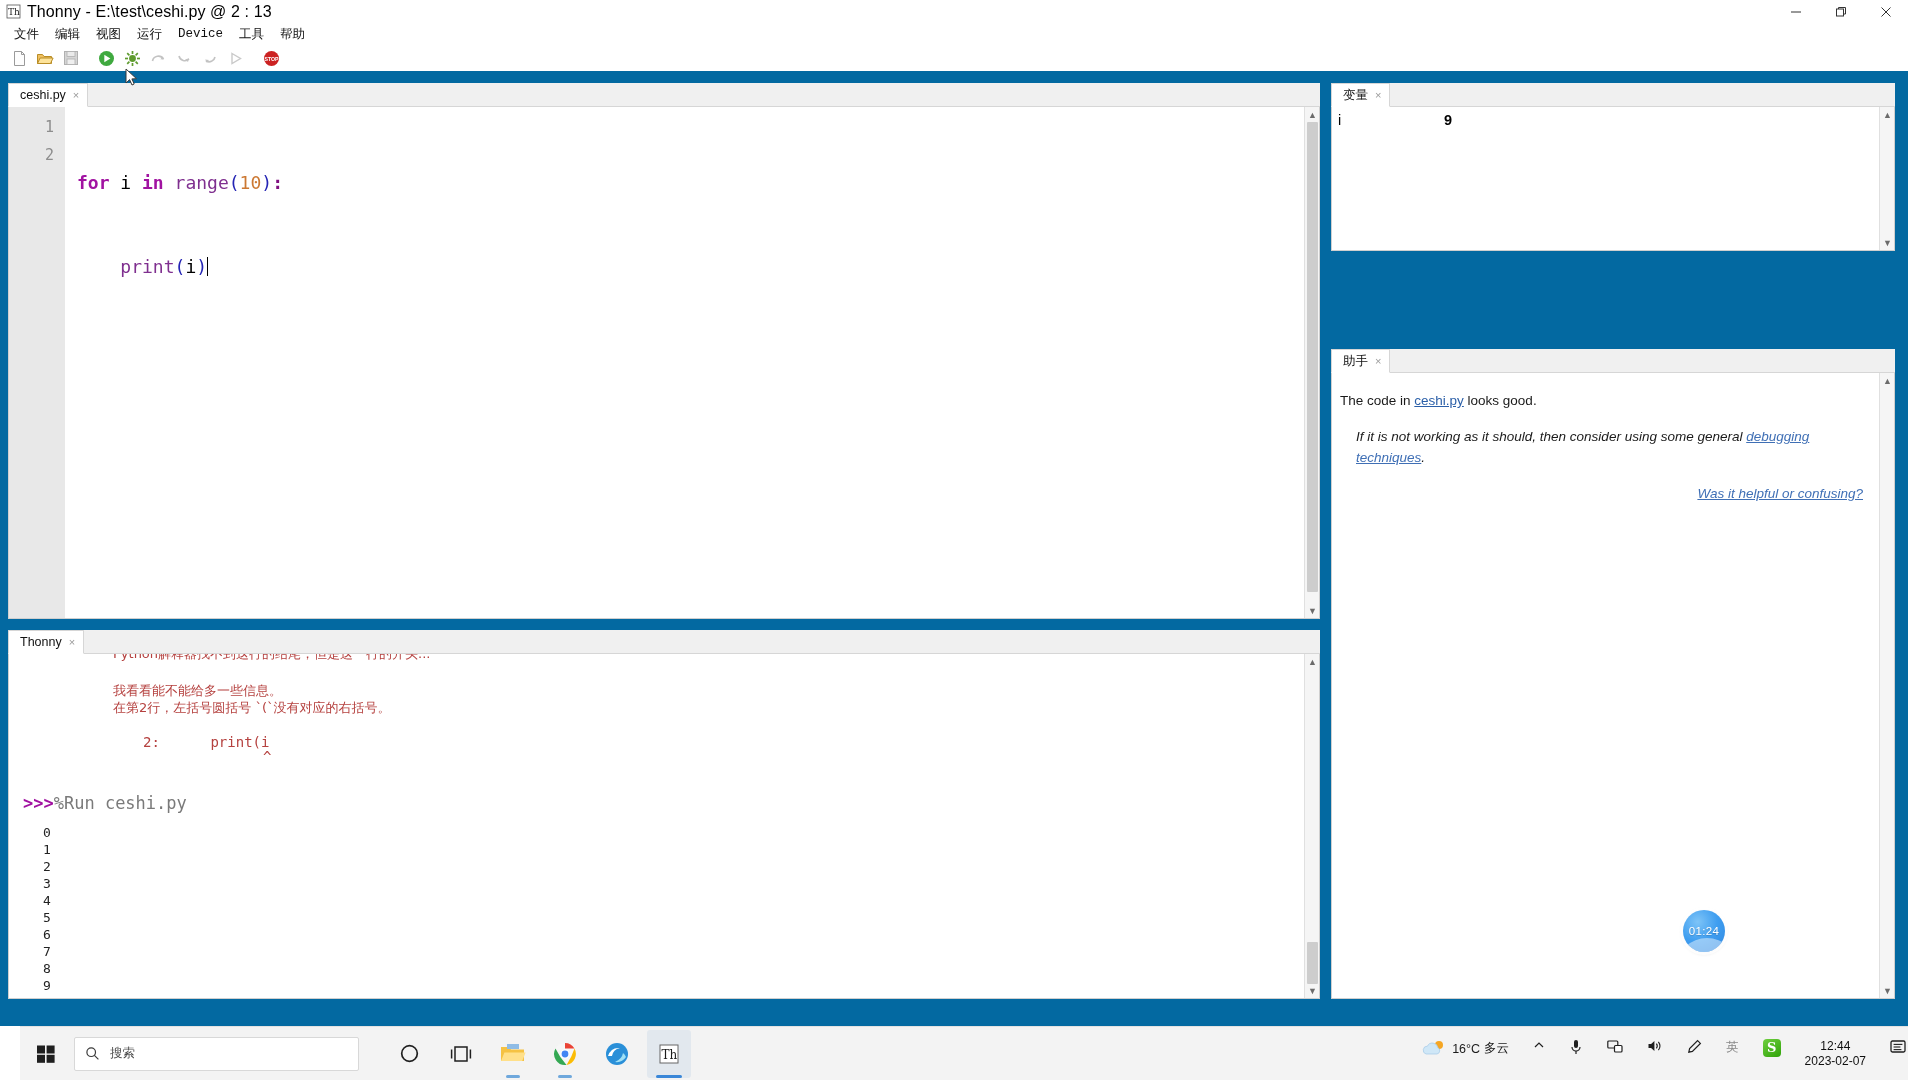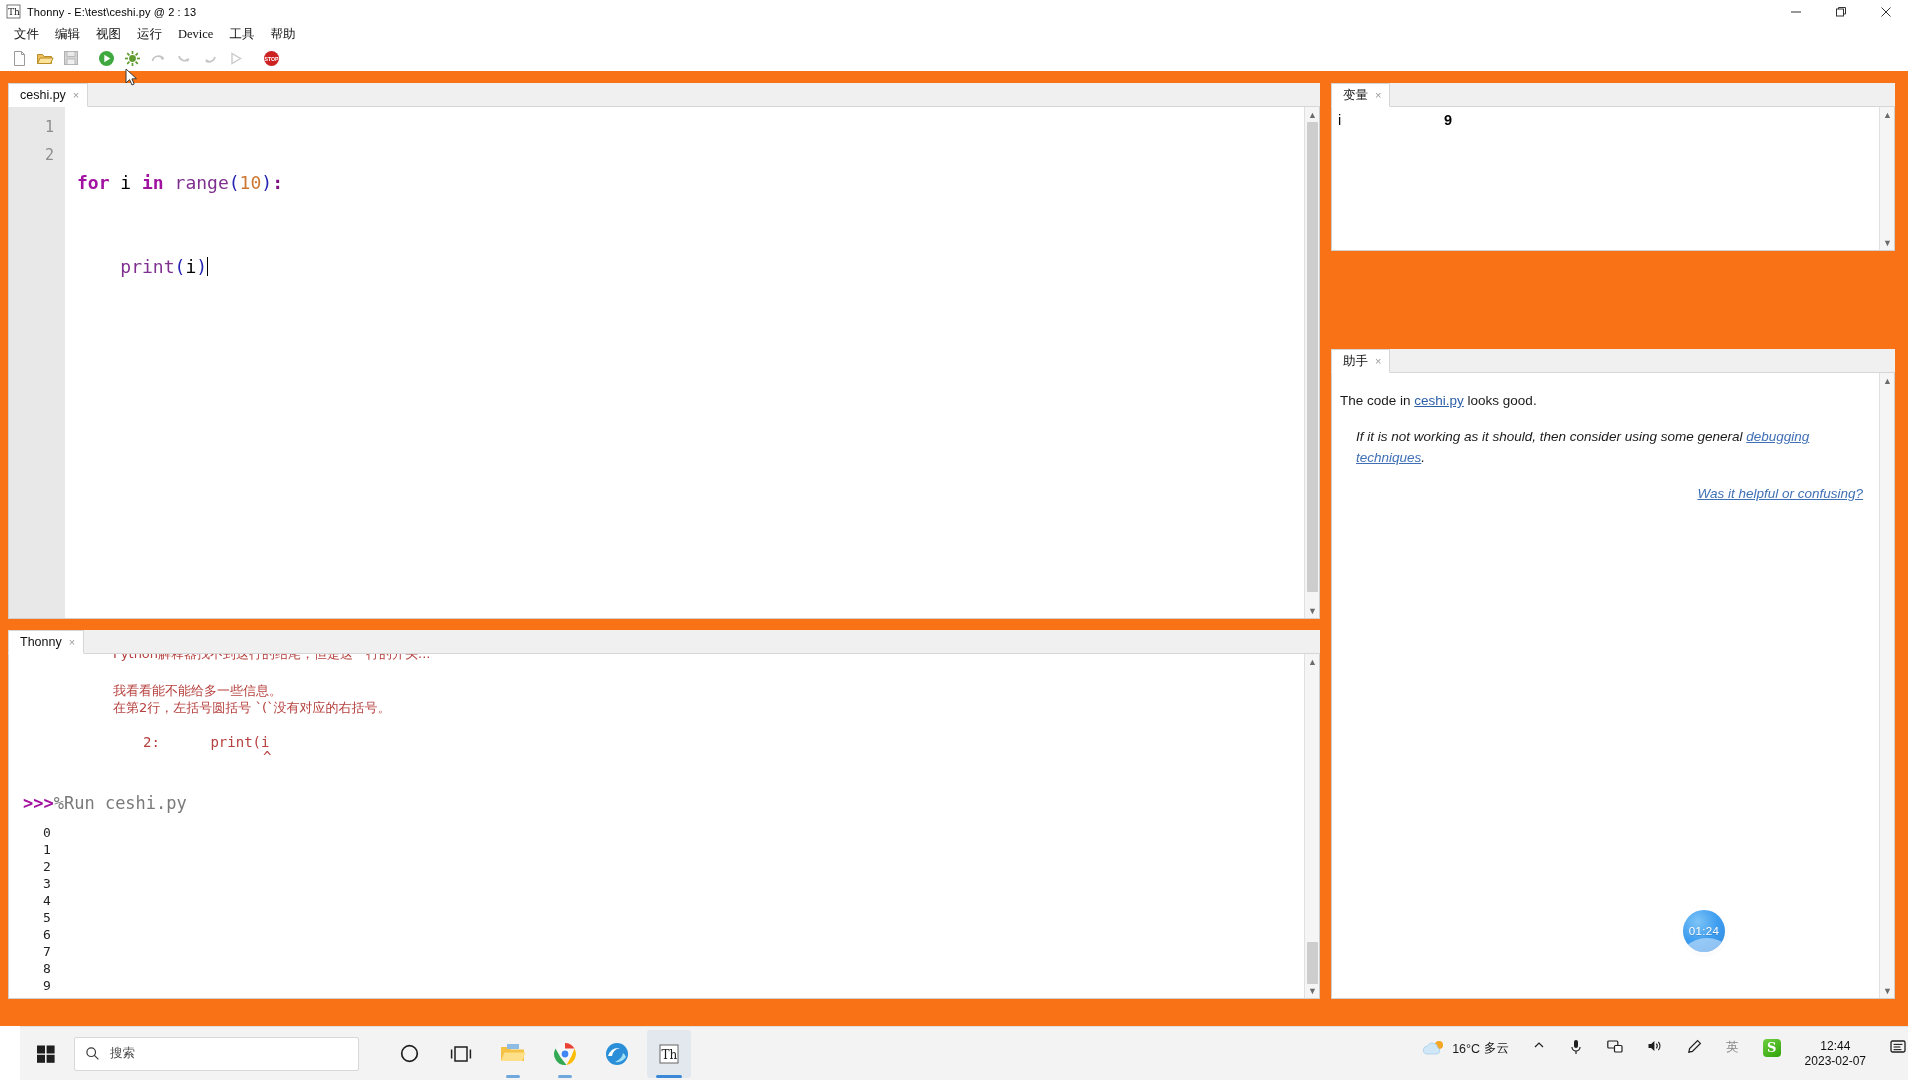--- a/index.html
+++ b/index.html
@@ -16,35 +16,35 @@
     position:absolute; left:0; top:0; width:1908px; height:23px;
     background:#ffffff; display:flex; align-items:center;
     border-bottom:0px solid #e6e6e6;
   }
   .tb-strip {
     position:absolute; left:739px; top:0; width:234px; height:5px;
     background:#8d8d8d;
   }
   .tb-icon { width:15px; height:15px; margin-left:6px; margin-right:6px; position:relative; flex:none; }
   .tb-icon svg { display:block; }
-  .tb-title { font-size:11px; color:#000; letter-spacing:0.1px; white-space:nowrap; }
+  .tb-title { font-size:16px; color:#000; letter-spacing:0.1px; white-space:nowrap; }
   .tb-spacer { flex:1; }
   .winbtn {
     width:45px; height:23px; display:flex; align-items:center; justify-content:center;
     font-size:13px; color:#333;
   }
 
   
   .menubar {
     position:absolute; left:0; top:23px; width:1908px; height:22px;
     background:#ffffff; display:flex; align-items:center; padding-left:6px;
   }
   .menuitem {
     font-size:12.5px; color:#111; padding:2px 8px; white-space:nowrap;
-    font-family:Liberation Serif, serif;
+    font-family:Liberation Mono, monospace;
   }
 
   
   .toolbar {
     position:absolute; left:0; top:45px; width:1908px; height:26px;
     background:#ffffff; display:flex; align-items:center; padding-left:8px; gap:4px;
   }
   .tbtn {
     width:22px; height:22px; display:flex; align-items:center; justify-content:center;
     position:relative;
@@ -52,21 +52,21 @@
   .tbsep { width:5px; }
 
   
   .mouse-cursor {
     position:absolute; left:125px; top:68px; width:14px; height:20px; z-index:60;
     pointer-events:none;
   }
 
   
   .workarea {
-    position:absolute; left:0; top:71px; width:1908px; height:955px; background:#f97316;
+    position:absolute; left:0; top:71px; width:1908px; height:955px; background:#0369a1;
   }
 
   
   .editor-pane {
     position:absolute; left:8px; top:12px; width:1312px; height:536px;
   }
   .tabrow {
     height:24px; background:#f0f0f0; display:flex; align-items:flex-end;
     border-bottom:1px solid #d6d6d6;
   }

